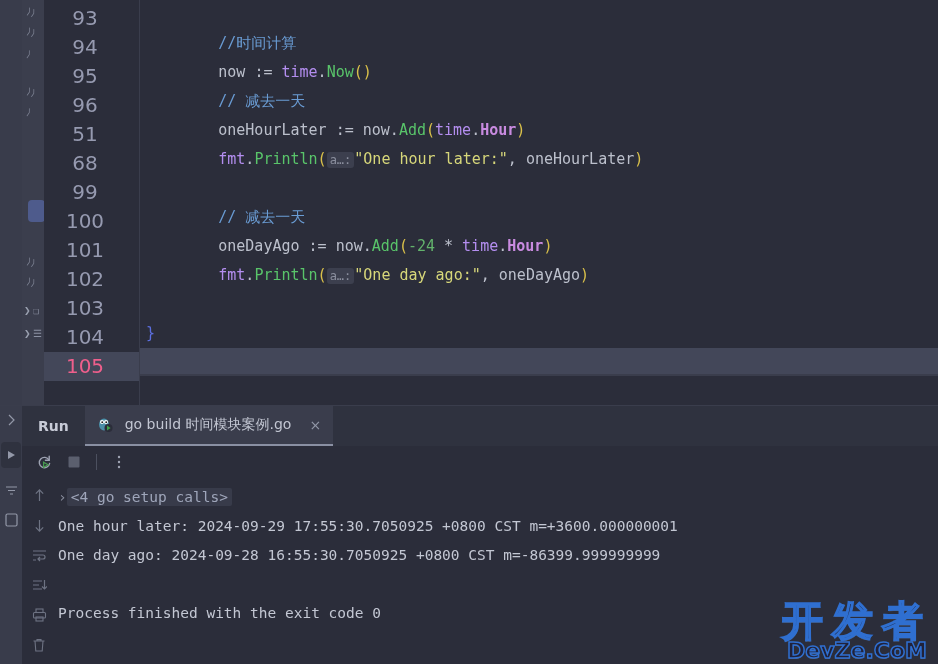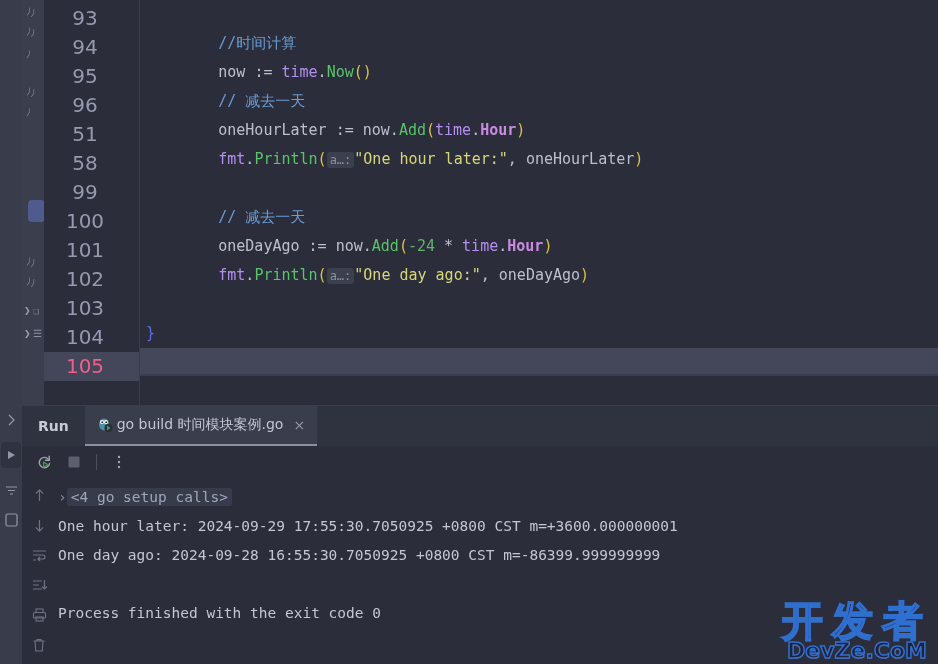--- a/index.html
+++ b/index.html
@@ -204,21 +204,21 @@
   .run-label {
     display: flex; align-items: center;
     padding: 0 16px;
     font-size: 14px;
     font-weight: bold;
     color: #c9ccd8;
     font-family: "DejaVu Sans", sans-serif;
   }
   .run-tab {
     display: flex; align-items: center;
-    gap: 4px;
+    gap: 12px;
     padding: 0 12px;
     background: #3a3d4c;
     border-bottom: 2px solid #8a90a3;
     font-size: 14px;
     color: #c2c6d2;
     font-family: "DejaVu Sans", sans-serif;
   }
   .gopher {
     width: 16px; height: 16px;
     position: relative;
@@ -352,21 +352,21 @@
       <div class="struct-glyph" style="top:329px">☰</div>
 
     </div>
 
     <div class="gutter">
       <div class="gnum">93</div>
       <div class="gnum">94</div>
       <div class="gnum">95</div>
       <div class="gnum">96</div>
       <div class="gnum">51</div>
-      <div class="gnum">58</div>
+      <div class="gnum">68</div>
       <div class="gnum">99</div>
       <div class="gnum">100</div>
       <div class="gnum">101</div>
       <div class="gnum">102</div>
       <div class="gnum">103</div>
       <div class="gnum">104</div>
       <div class="gnum current hl-line-g">105</div>
       <div class="gutter-sep"></div>
     </div>
 

